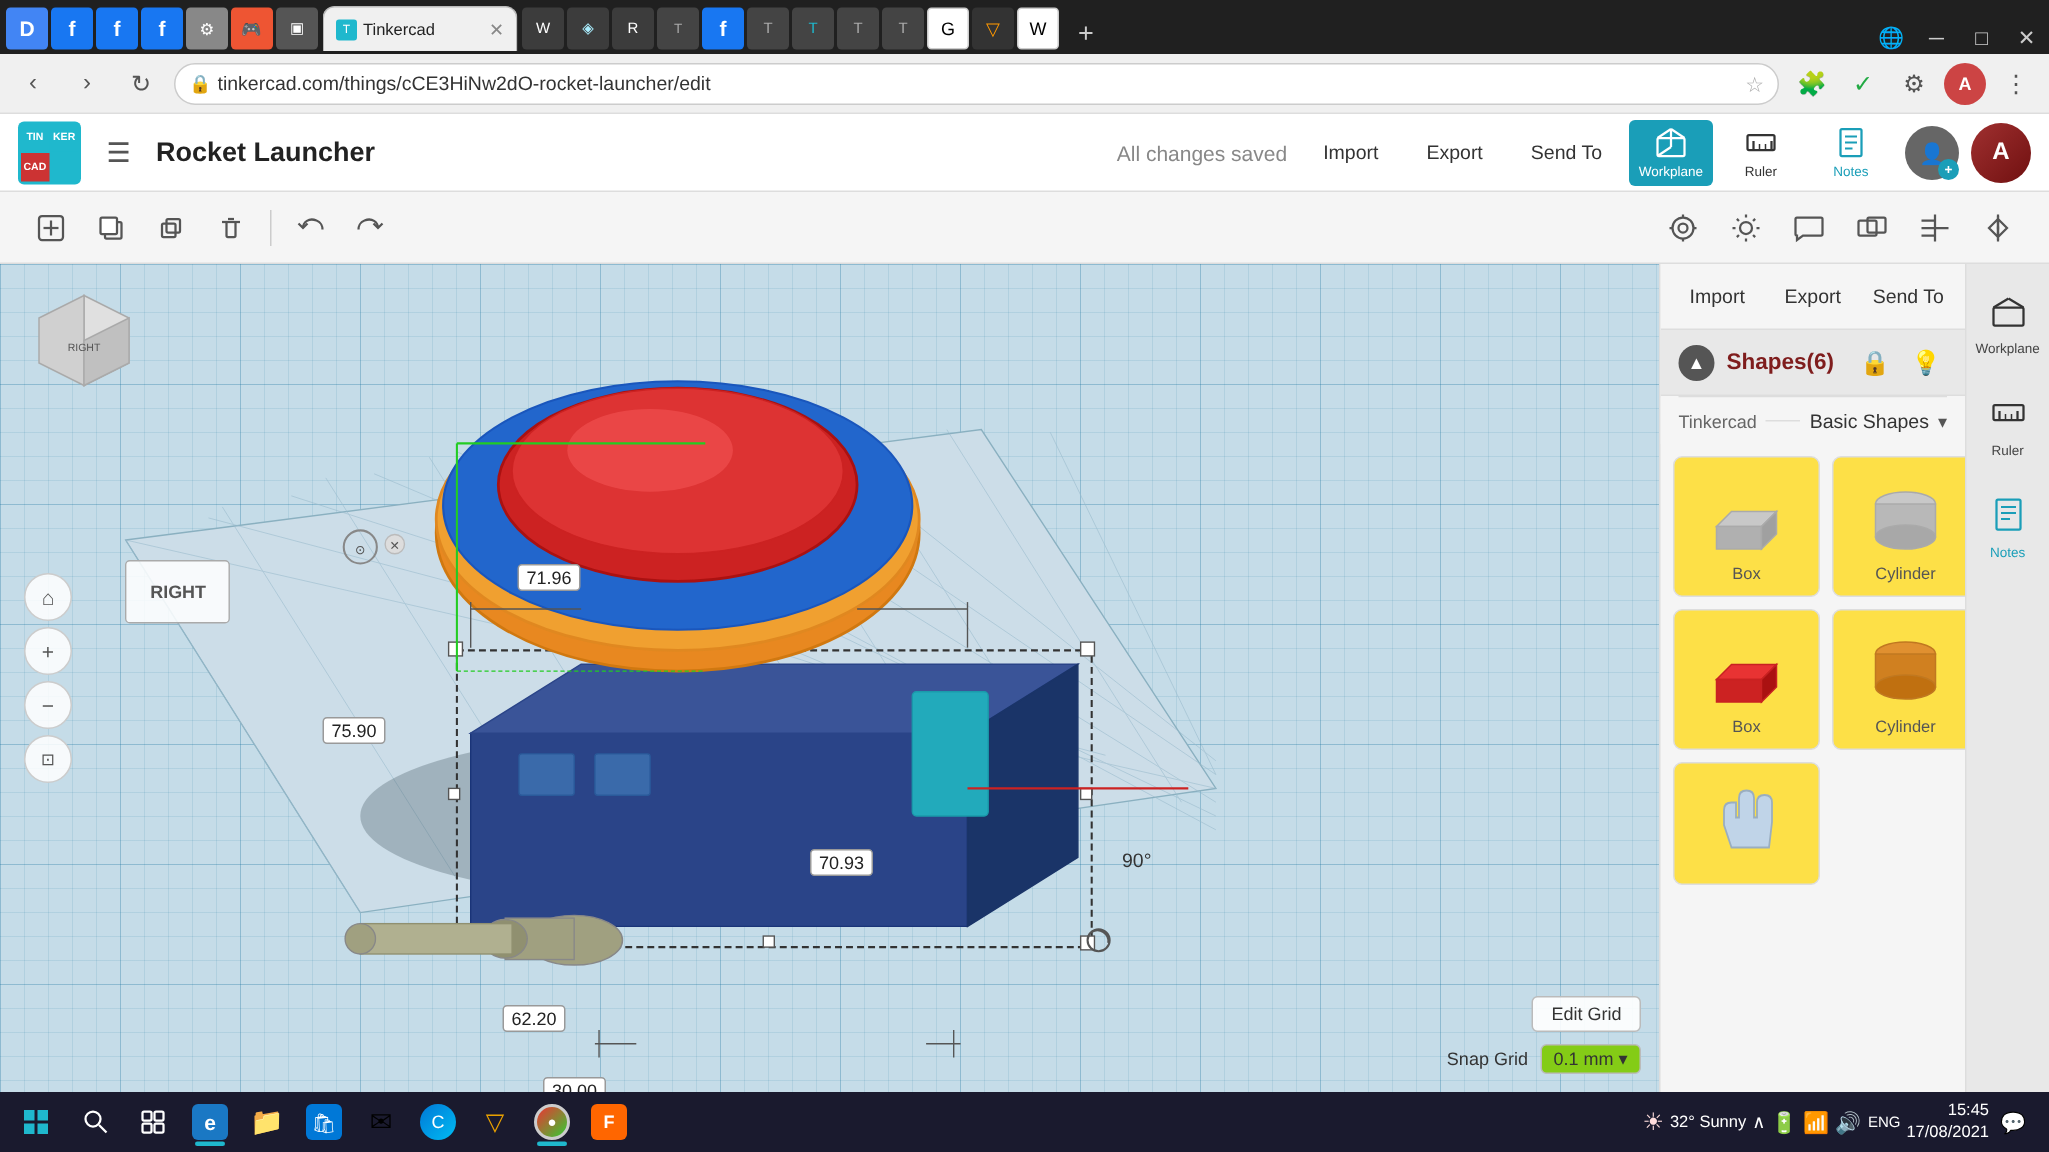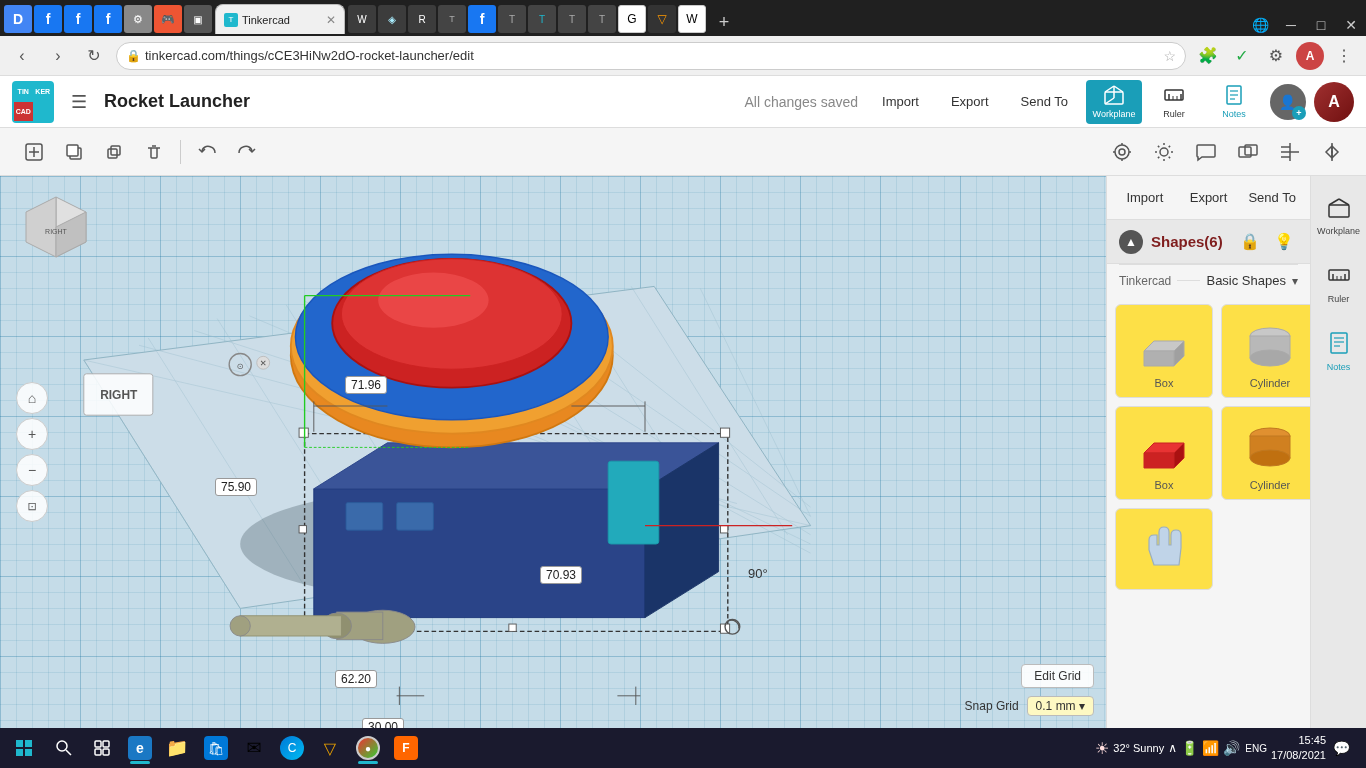--- a/index.html
+++ b/index.html
@@ -213,21 +213,21 @@
       padding: 4px 12px;
       font-size: 12px;
       cursor: pointer;
       color: #333;
     }
     .snap-grid-row {
       display: flex; align-items: center; gap: 8px;
       font-size: 12px; color: #333;
     }
     .snap-grid-val {
-      background: #fef9c3;
+      background: #84cc16;
       border: 1px solid #bbb;
       border-radius: 4px;
       padding: 2px 8px;
       font-size: 12px;
     }
 
     
     .right-panel {
       width: 260px;
       background: #f5f5f5;

